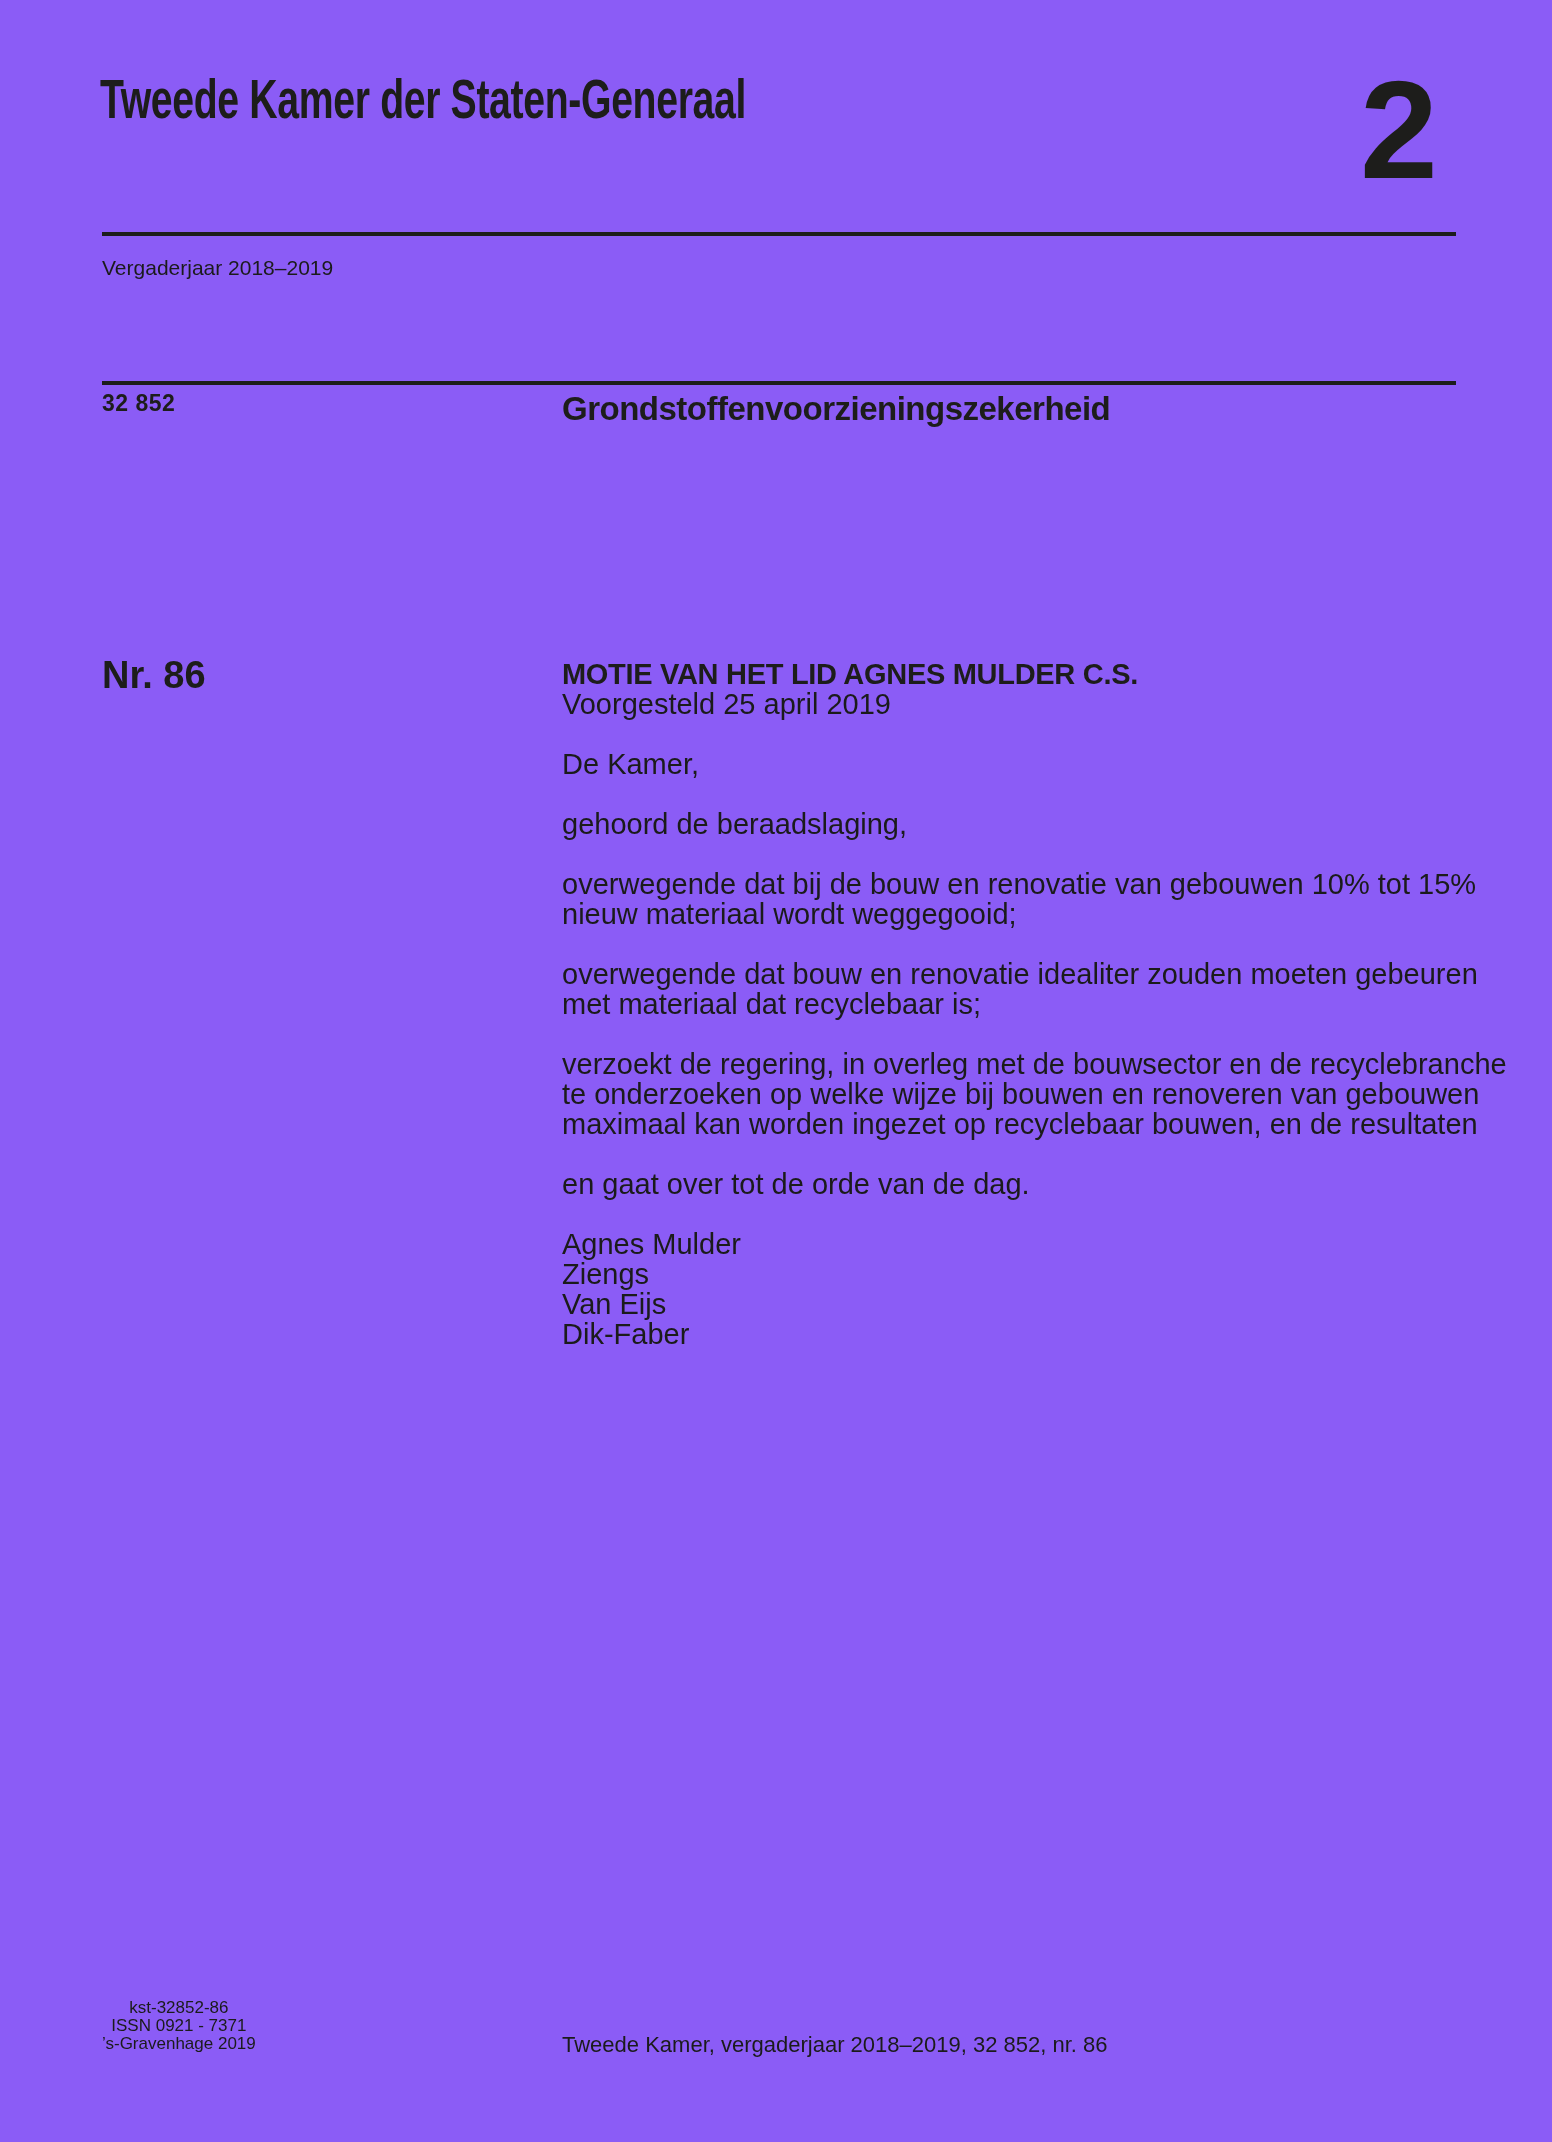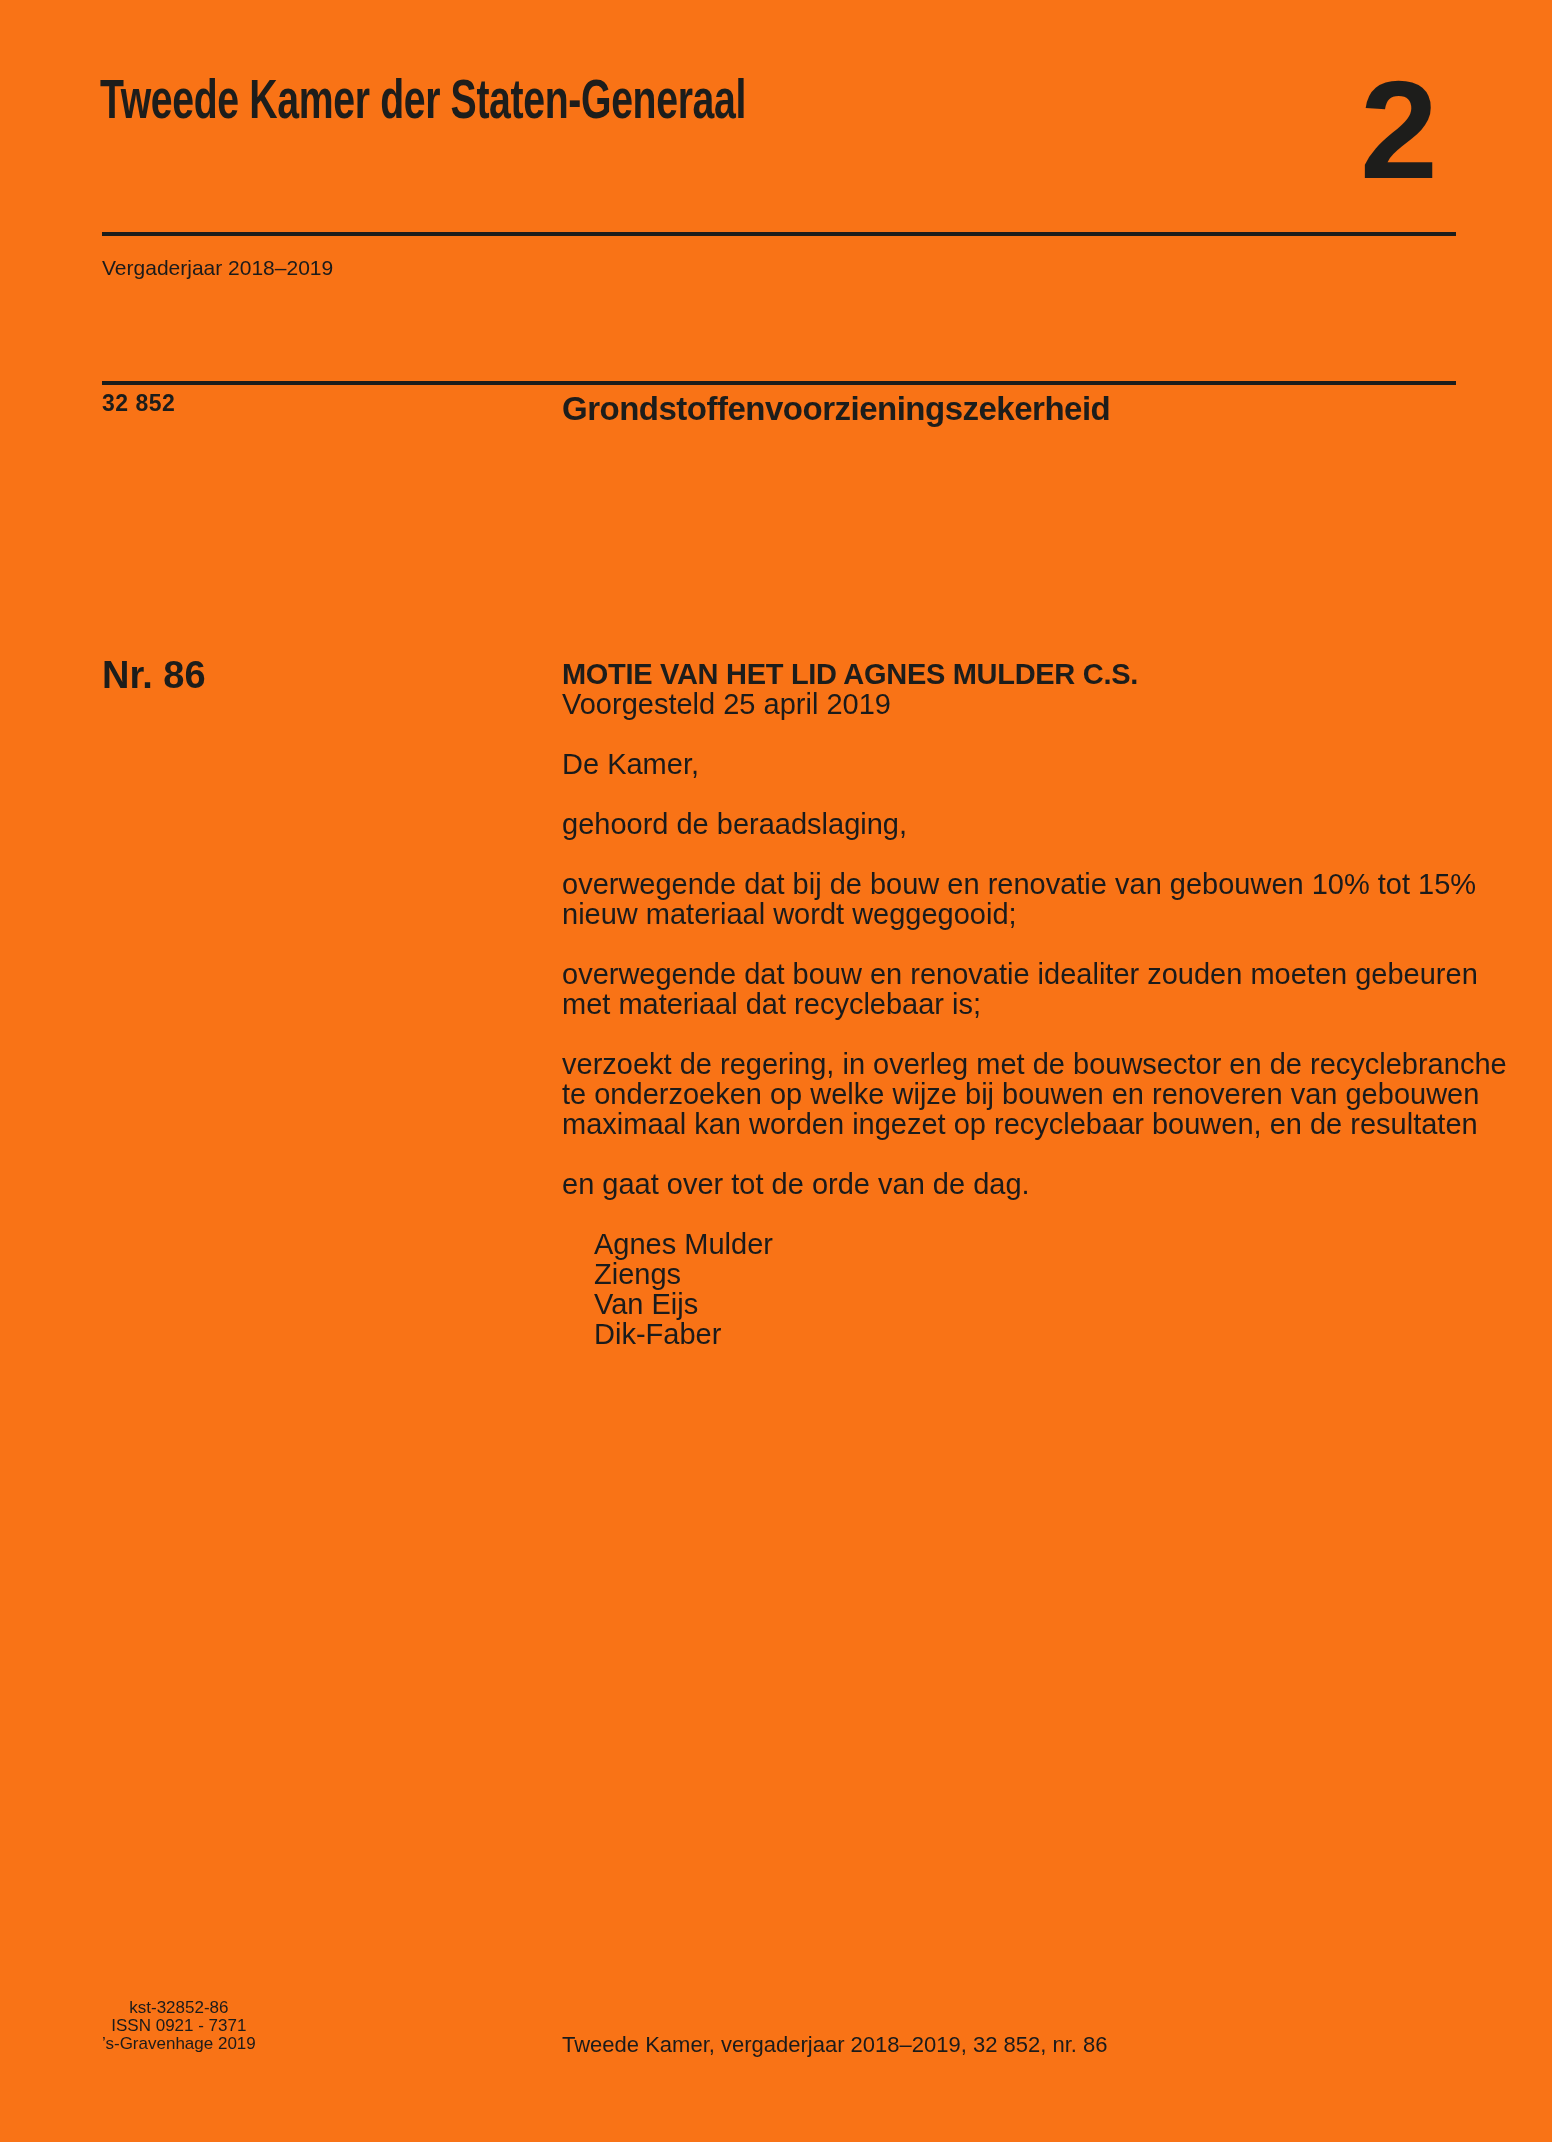--- a/index.html
+++ b/index.html
@@ -4,21 +4,21 @@
 <style>
   html, body {
     margin: 0;
     padding: 0;
     background: #ffffff;
   }
   .page {
     position: relative;
     width: 1552px;
     height: 2142px;
-    background: #f97316;
+    background: #8b5cf6;
     font-family: "Liberation Sans", "DejaVu Sans", sans-serif;
     color: #1b1b1b;
     overflow: hidden;
   }
 
   
   .doc-title {
     position: absolute;
     left: 100px;
     top: 71px;
@@ -107,21 +107,21 @@
   .motion-heading {
     font-weight: 700;
     color: #1d1d1b;
     white-space: nowrap;
     letter-spacing: -0.3px;
   }
   .motion-proposed { white-space: nowrap; }
   .para { margin-top: 30px; }
   .para .line { white-space: nowrap; }
   .signatures { margin-top: 30px; }
-  .signatures .line { white-space: nowrap; margin-left: 32px; }
+  .signatures .line { white-space: nowrap; }
 
   
   .footer-colophon {
     position: absolute;
     left: 102px;
     top: 1999px;
     font-size: 17px;
     line-height: 18px;
     color: #1b1b1b;
     text-align: center;

